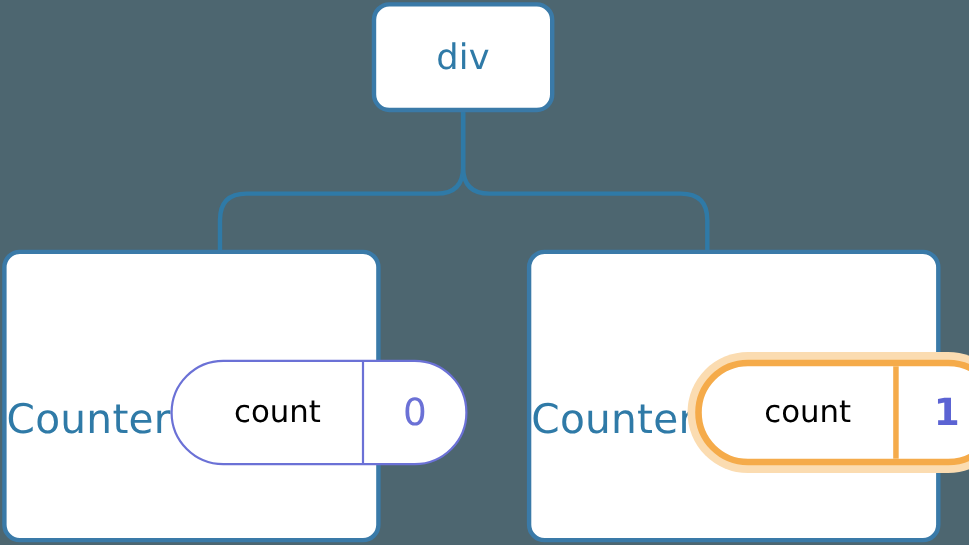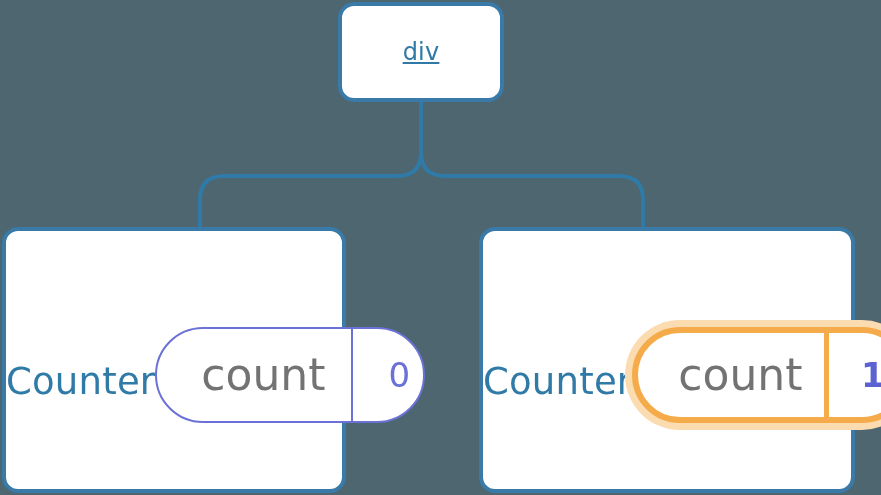--- a/index.html
+++ b/index.html
@@ -41,25 +41,24 @@
   .node-root {
     left: 338px;
     top: 2px;
     width: 166px;
     height: 100px;
     display: flex;
     align-items: center;
     justify-content: center;
   }
   .node-root .node-title {
-    font-size: 24px;
+    font-size: 32px;
     line-height: 1;
     color: #2f7aa7;
     letter-spacing: 0.2px;
-    text-decoration: underline;
   }
 
   
   .node-child {
     top: 227px;
     height: 266px;
     display: flex;
     flex-direction: row;
     align-items: center;
     justify-content: flex-start;
@@ -93,23 +92,23 @@
     background: #ffffff;
   }
   .pill .pill-key,
   .pill .pill-val {
     display: flex;
     align-items: center;
     justify-content: center;
     box-sizing: border-box;
   }
   .pill .pill-key {
-    font-size: 44px;
-    line-height: 1;
-    color: #737373;
+    font-size: 28px;
+    line-height: 1;
+    color: #000000;
     padding: 0 26px 0 44px;
   }
   .pill .pill-val {
     font-size: 34px;
     line-height: 1;
     color: #6b71d6;
     padding: 0 44px 0 26px;
   }
 
   

